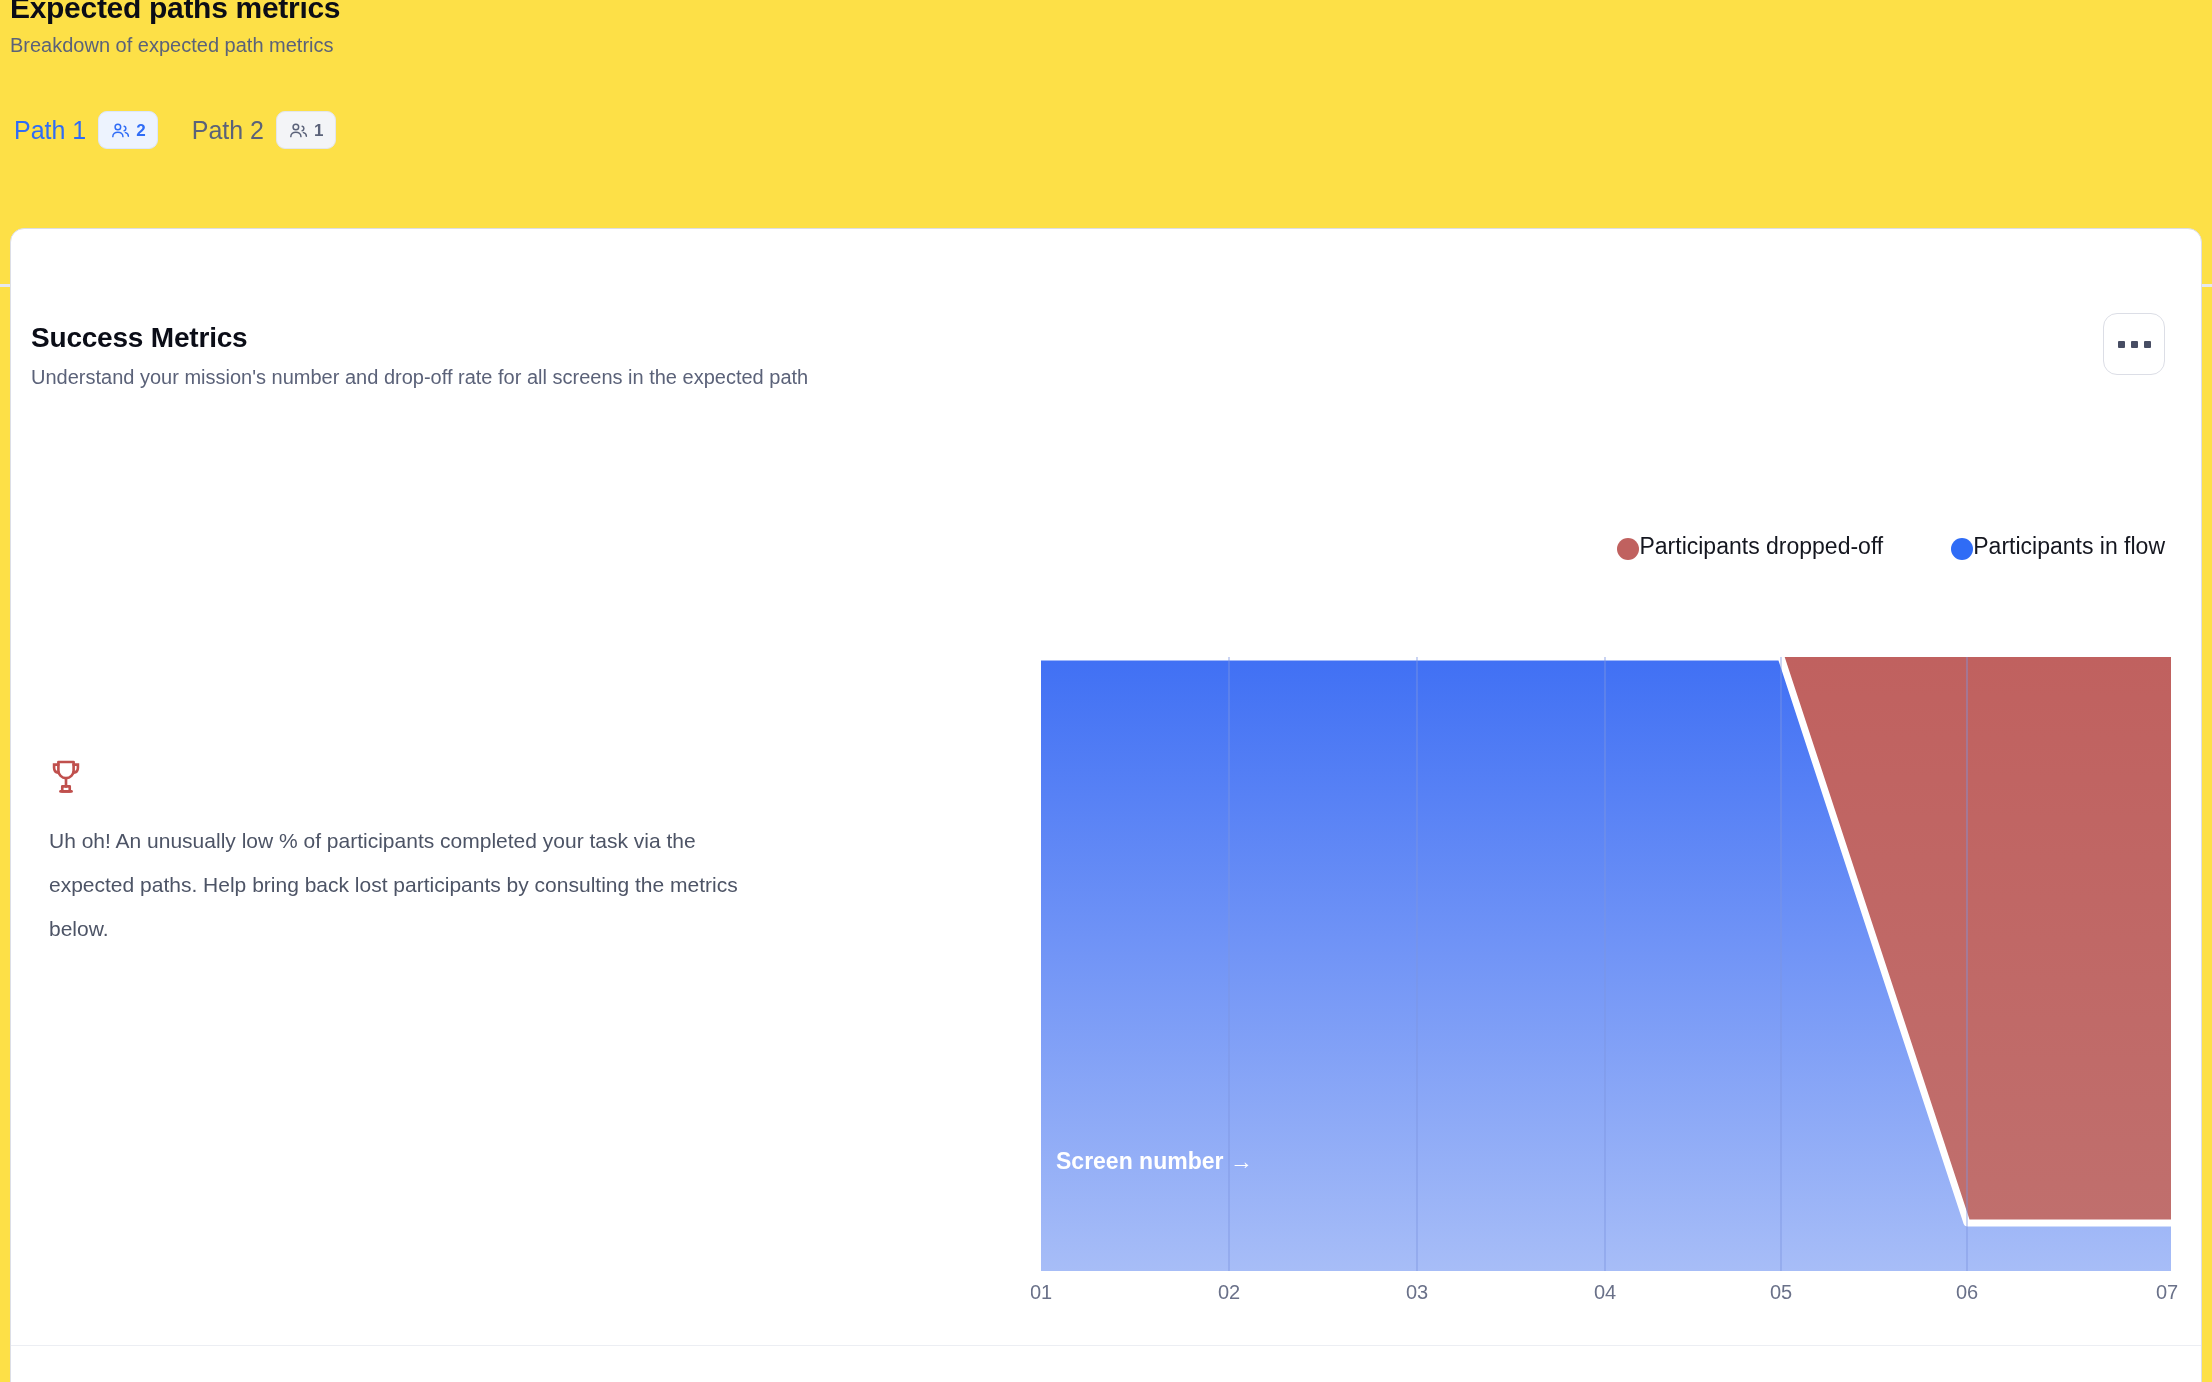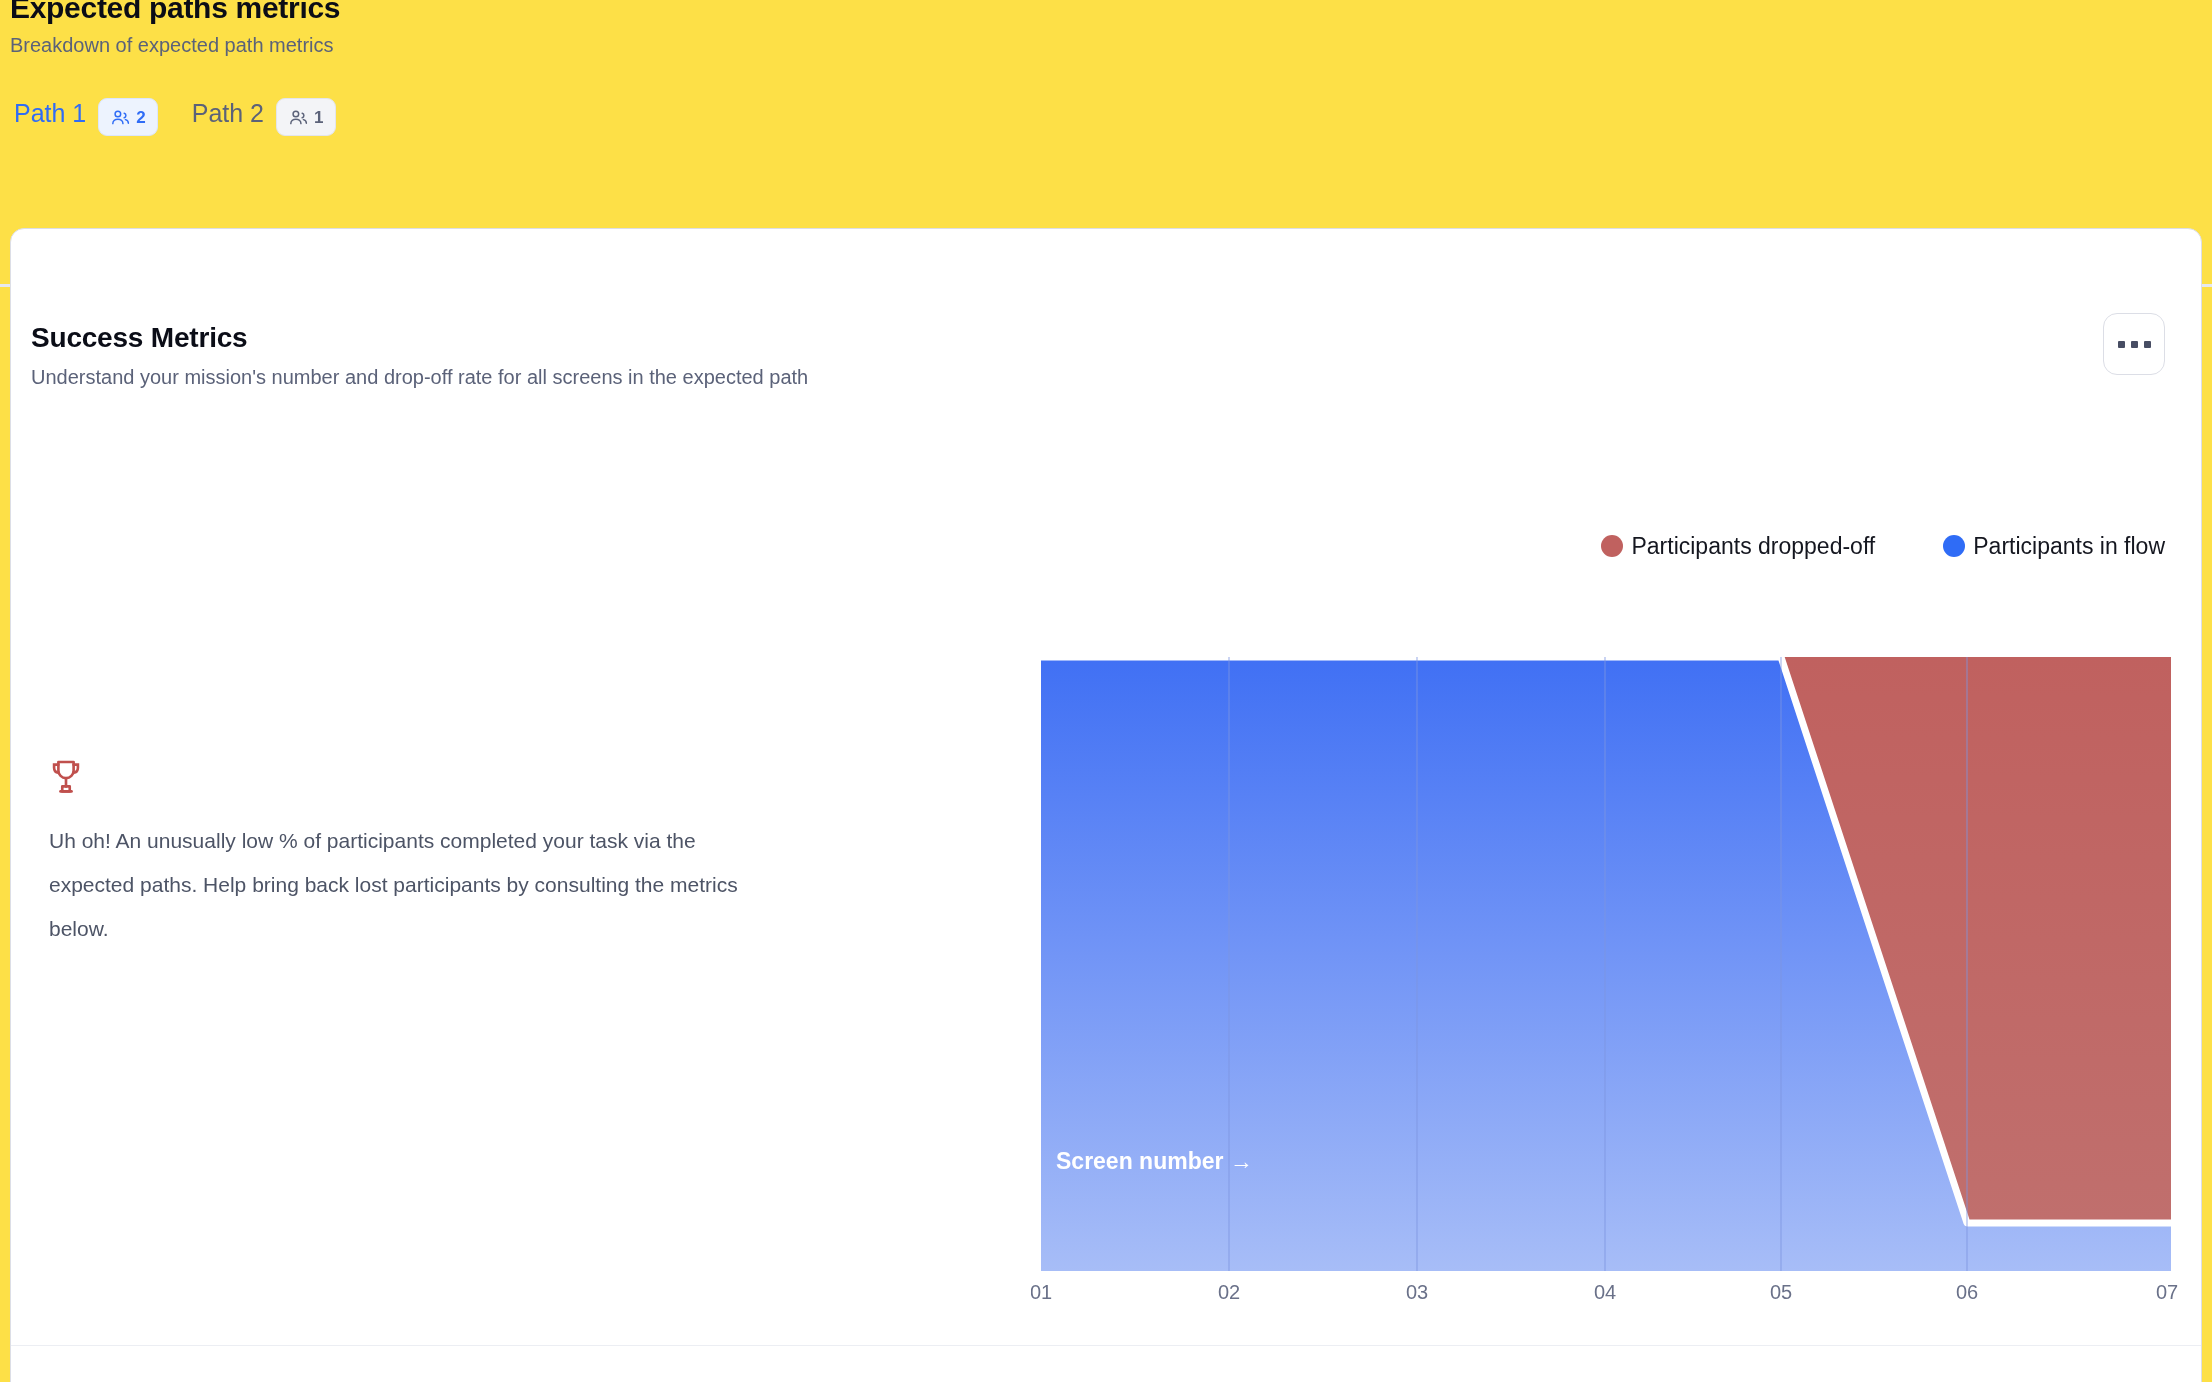--- a/index.html
+++ b/index.html
@@ -49,21 +49,21 @@
   .tabs-row {
     display: flex;
     align-items: center;
     gap: 26px;
     padding-left: 10px;
     height: 64px;
   }
 
   .tab {
     display: flex;
-    align-items: flex-start;
+    align-items: center;
     gap: 12px;
     height: 64px;
     padding: 0 4px;
     cursor: pointer;
     background: none;
     border: none;
     font-family: "Liberation Sans", sans-serif;
   }
 
   .tab-label {
@@ -215,22 +215,22 @@
     position: absolute;
     right: 36px;
     top: 303px;
     display: flex;
     align-items: center;
     gap: 68px;
   }
 
   .legend-item {
     display: flex;
-    align-items: center;
-    gap: 8px;
+    align-items: flex-end;
+    gap: 0;
   }
 
   .legend-swatch {
     width: 22px;
     height: 22px;
     border-radius: 50%;
     flex: 0 0 auto;
   }
 
   .legend-text {

